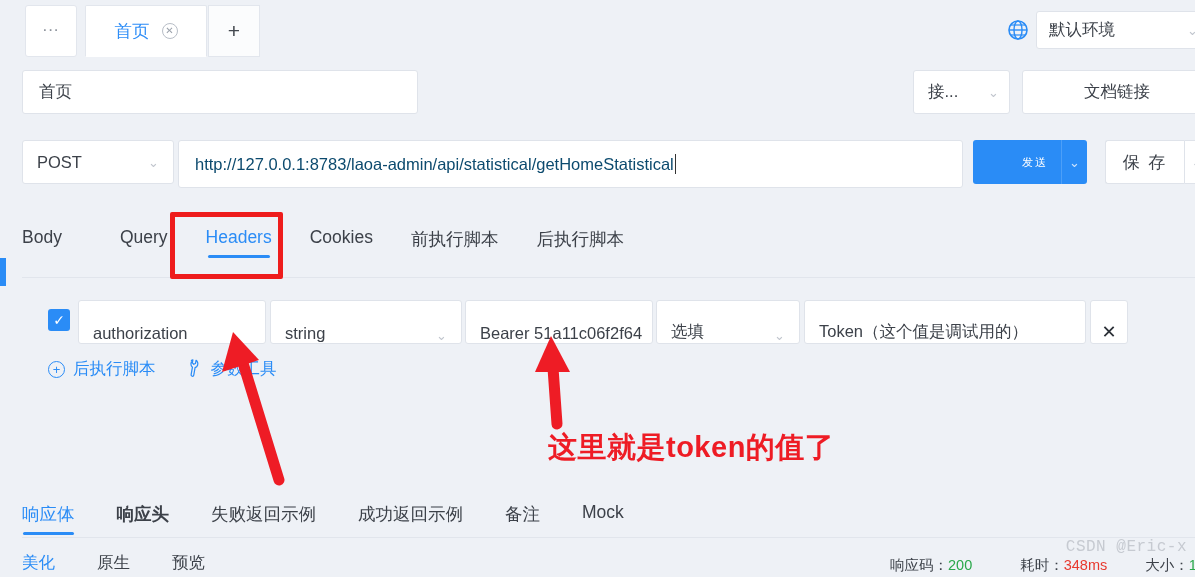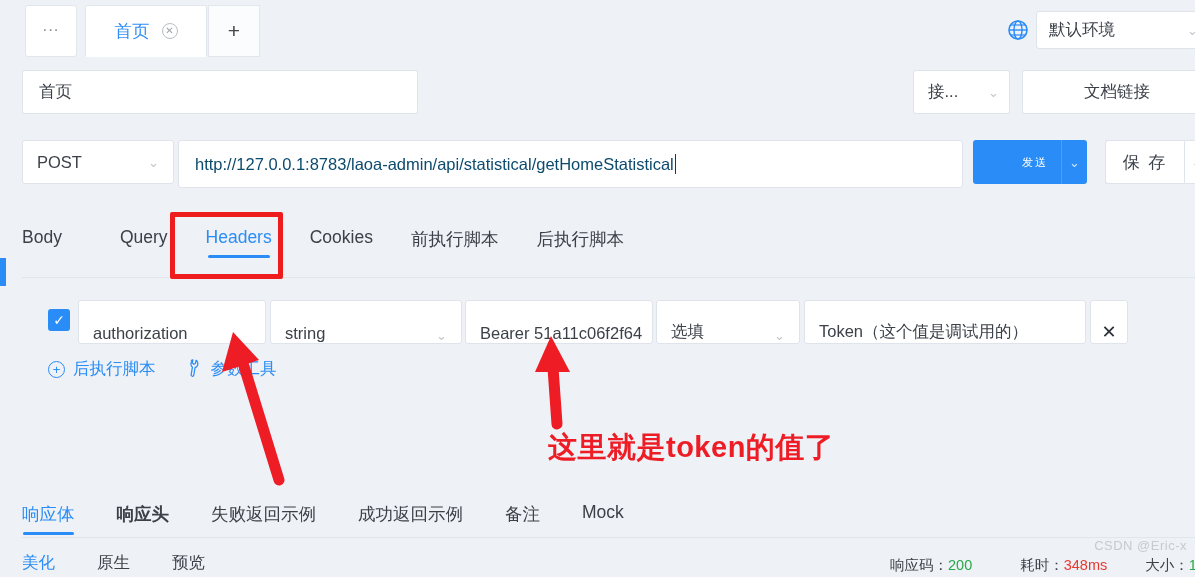--- a/index.html
+++ b/index.html
@@ -174,22 +174,22 @@
     display: flex; align-items: baseline; font-size: 14.5px; color: #3c4149;
   }
   .stat { white-space: nowrap; }
   .stat .v-ok { color: #2aa84a; }
   .stat .v-warn { color: #e8392f; }
   .stat .v-ok2 { color: #2aa84a; }
 
   
   .watermark {
     position: absolute; right: 8px; top: 538px;
-    font-size: 13px; color: #c6cad1; letter-spacing: 0.5px;
-    font-family: Liberation Sans, sans-serif;
+    font-size: 16px; color: #c6cad1; letter-spacing: 0.5px;
+    font-family: Liberation Mono, monospace;
   }
 
   
   .redrect {
     position: absolute; left: 170px; top: 212px; width: 113px; height: 67px;
     border: 5px solid #ee1c1c; border-radius: 2px; pointer-events: none;
   }
   .annot-text {
     position: absolute; left: 548px; top: 428px;
     color: #ee1c25; font-size: 29px; font-weight: bold;

